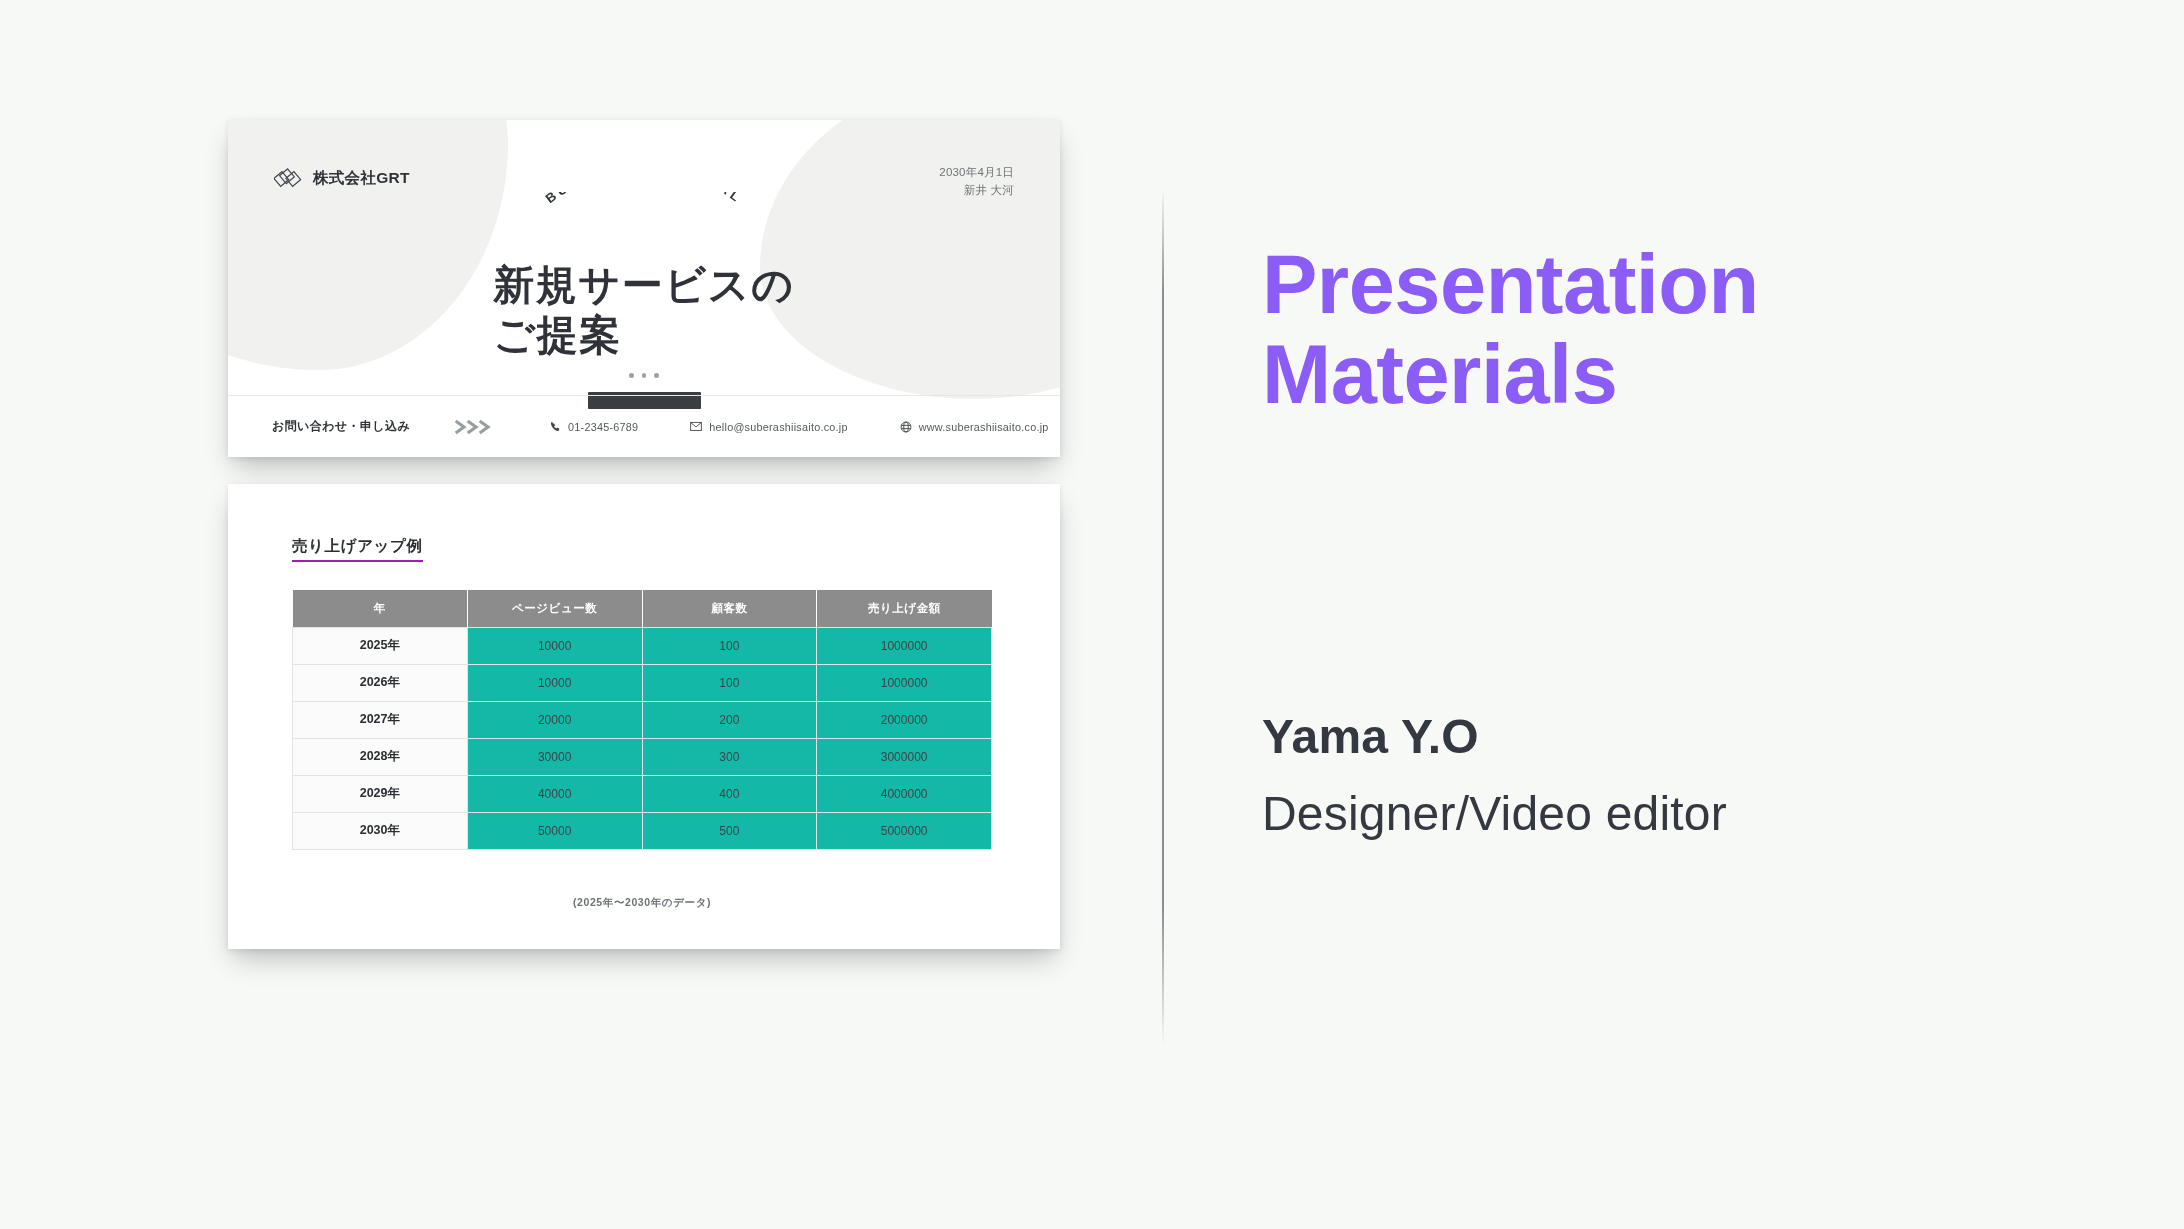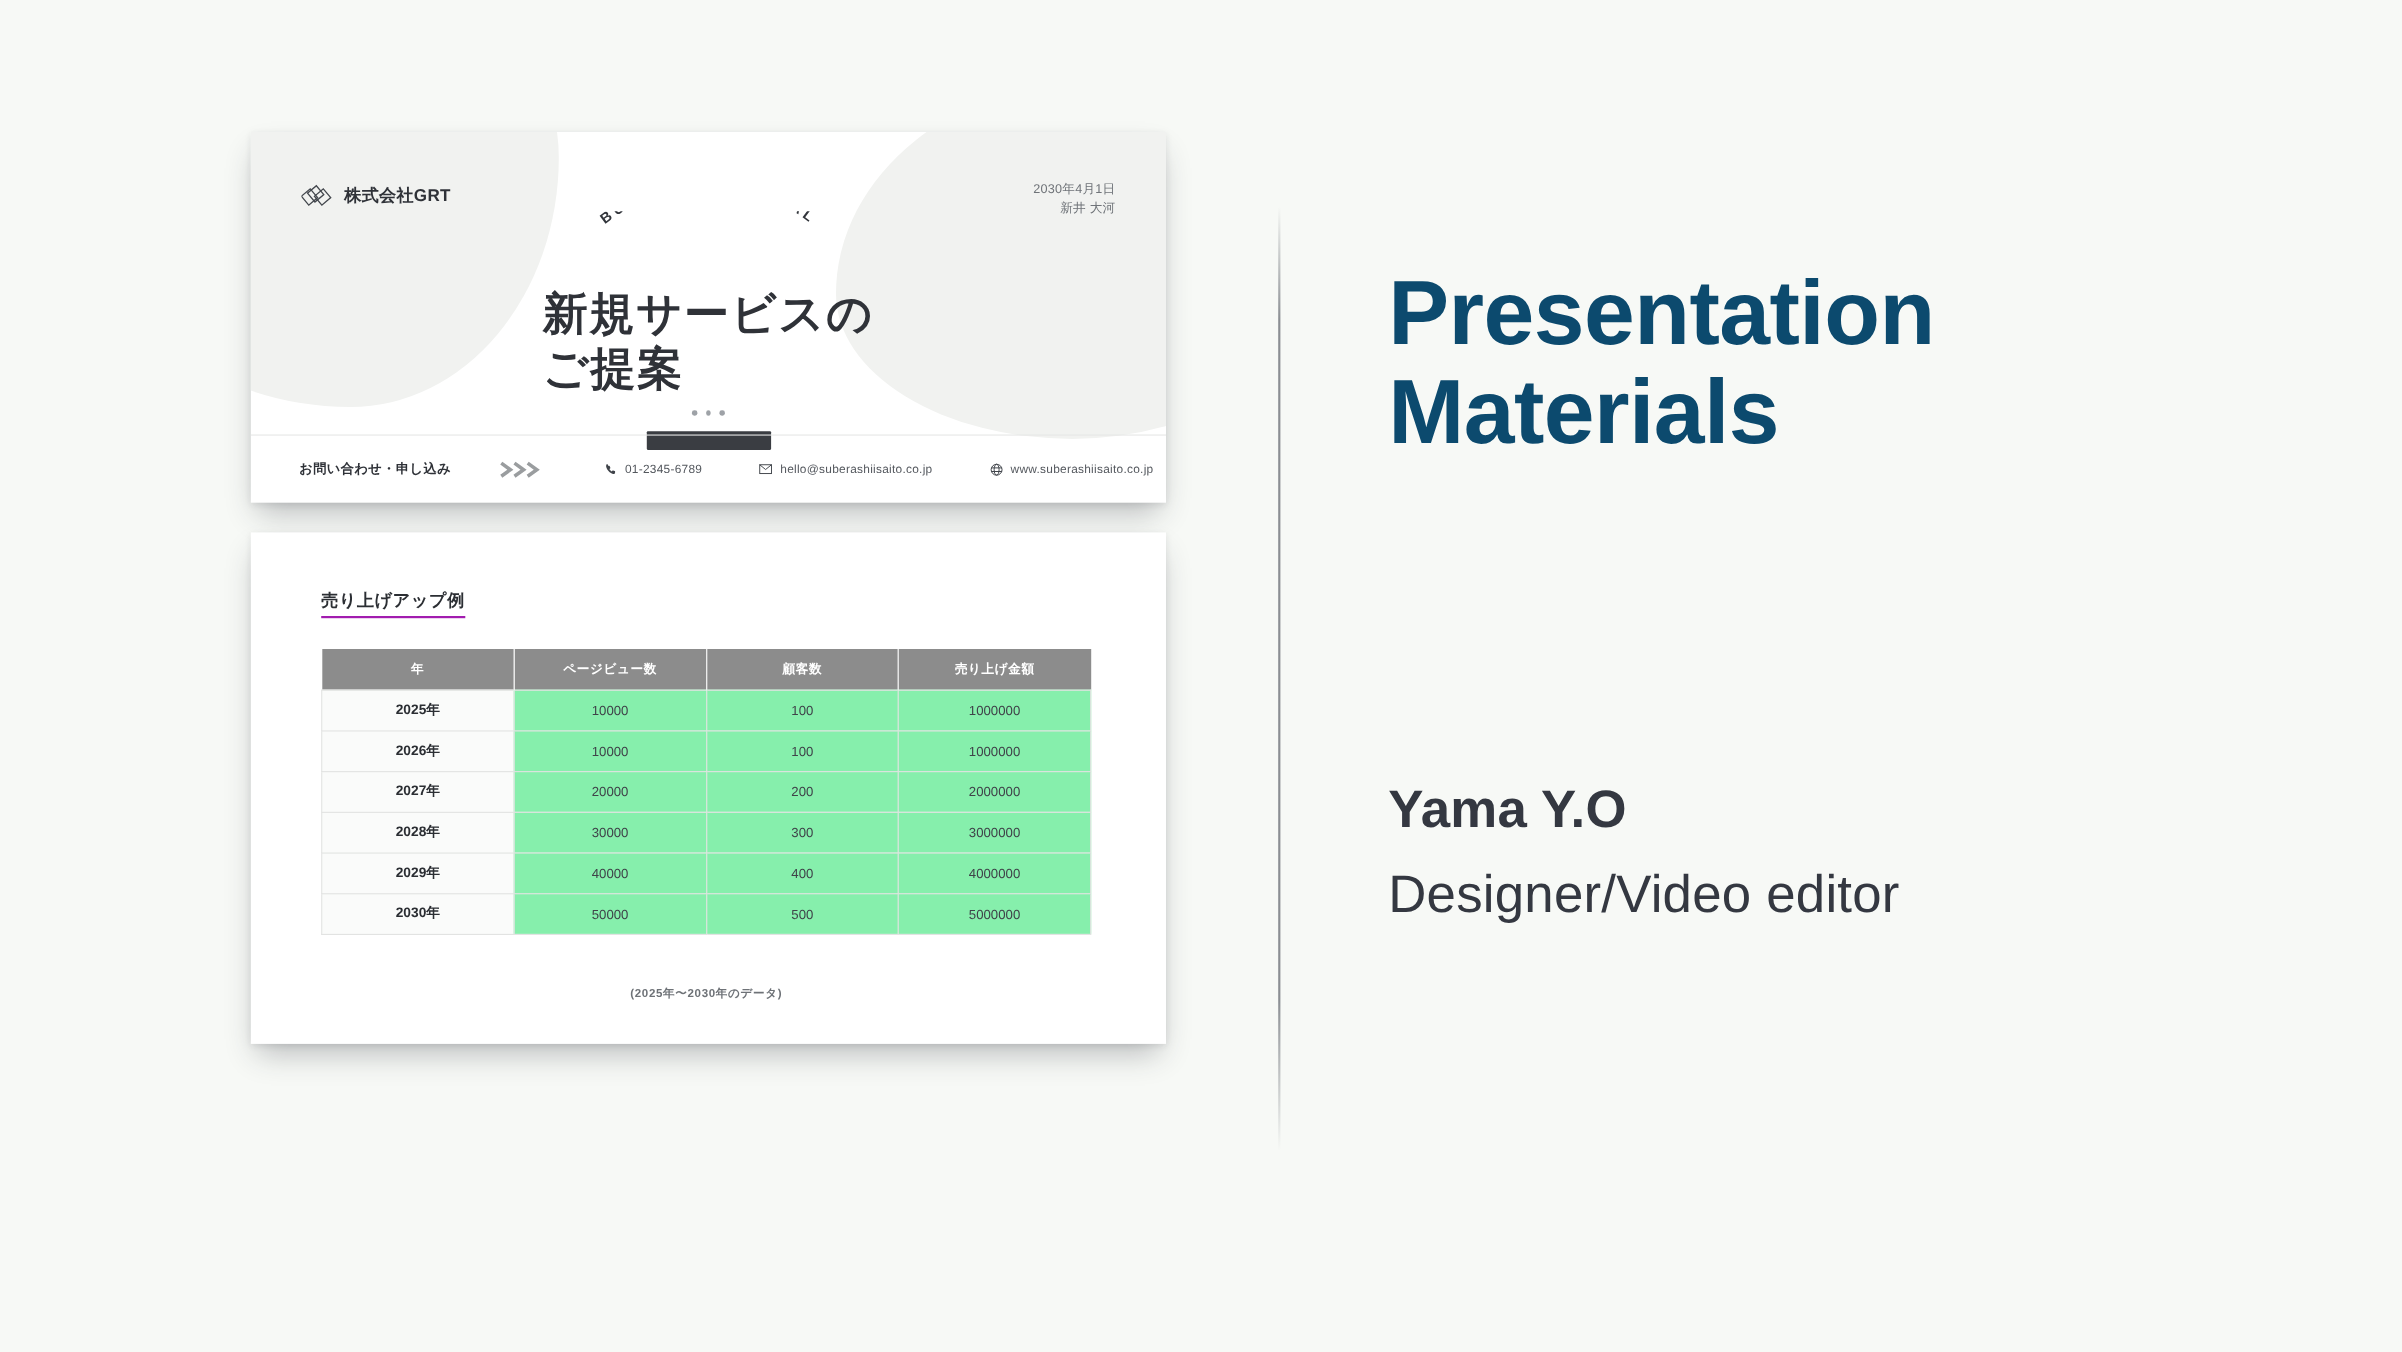--- a/index.html
+++ b/index.html
@@ -122,21 +122,21 @@
     background: #8c8c8c; color: #ffffff;
     font-size: 11.5px; font-weight: 700; letter-spacing: 0.5px;
     height: 37px; text-align: center;
     border-right: 1px solid #ffffff;
   }
   .s2-table th:last-child { border-right: none; }
   .s2-table td {
     height: 37px; text-align: center;
     font-size: 12px; color: #3f4349;
     border: 1px solid #e2e3e2;
-    background: #86efac;
+    background: #14b8a6;
   }
   .s2-table td.yearcell {
     font-weight: 700; font-size: 12.5px; color: #2b2e33;
     background: #fafbfa;
   }
   .s2-caption {
     position: absolute; left: 64px; top: 0; width: 700px;
     text-align: center; font-size: 10.5px; color: #6e7277;
     letter-spacing: 0.6px;
     font-weight: bold;
@@ -150,21 +150,21 @@
     background: linear-gradient(to bottom,
       rgba(120,124,130,0) 0%,
       rgba(120,124,130,0.85) 12%,
       rgba(120,124,130,0.85) 84%,
       rgba(120,124,130,0) 100%);
   }
 
   
   .right { position: absolute; left: 1262px; top: 240px; width: 880px; }
   .r-title {
-    font-size: 83px; font-weight: 700; color: #0c4a6e;
+    font-size: 83px; font-weight: 700; color: #8b5cf6;
     line-height: 1.08; letter-spacing: -0.5px;
   }
   .r-name {
     margin-top: 290px;
     font-size: 48px; font-weight: 700; color: #343841;
     letter-spacing: 0.2px;
   }
   .r-role {
     margin-top: 22px;
     font-size: 48px; font-weight: 400; color: #343841;

